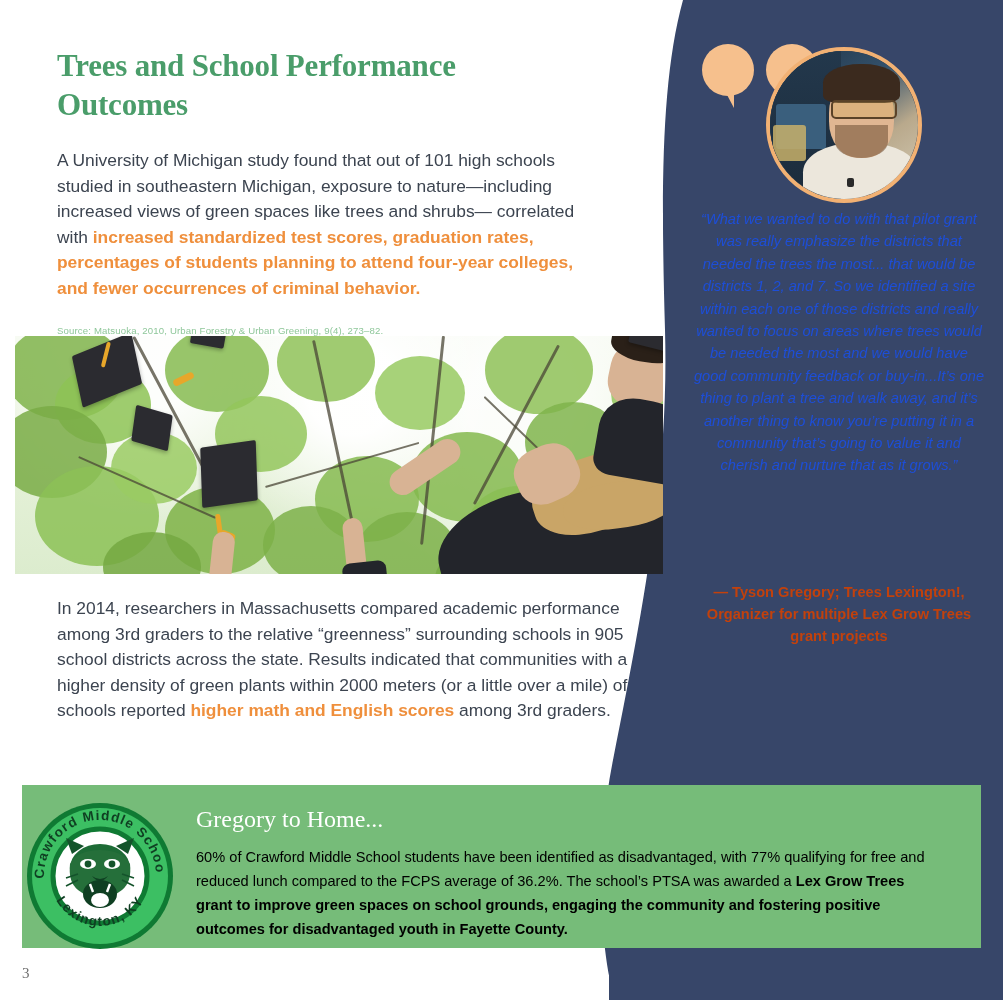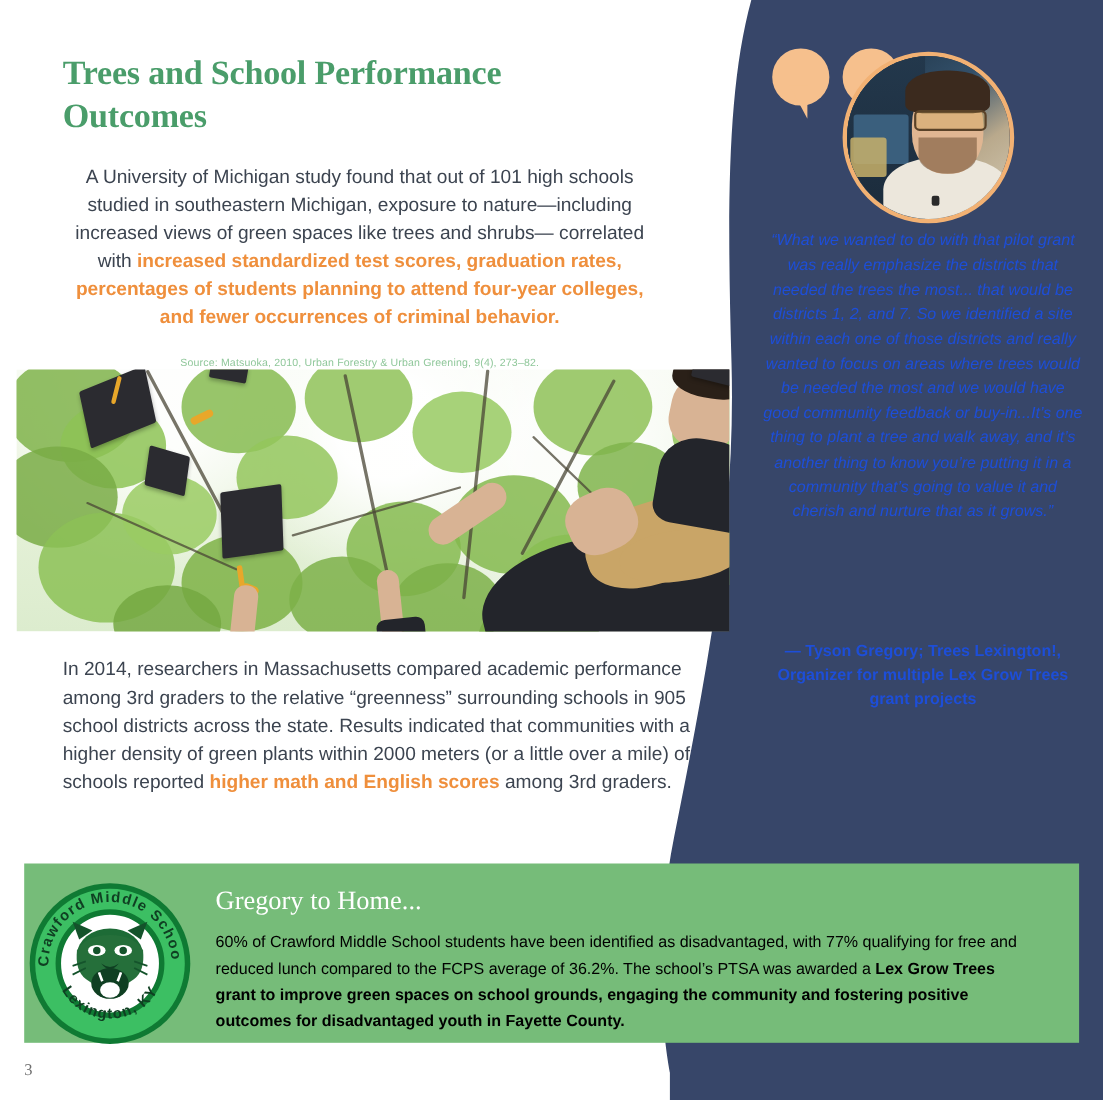--- a/index.html
+++ b/index.html
@@ -18,21 +18,21 @@
 
   
   .title{
     position:absolute;left:57px;top:46px;width:520px;
     color:#4a9d6a;font-size:31px;line-height:39px;font-weight:bold;
     letter-spacing:-0.2px;
     font-family:Liberation Serif, serif;
   }
   .para1{
     position:absolute;left:57px;top:148px;width:540px;
-    color:#3c4450;font-size:17.4px;line-height:25.6px;text-align:center;
+    color:#3c4450;font-size:17.4px;line-height:25.6px;
   }
   .hl{color:#ef8f3c;font-weight:bold;}
   .src{
     color:#8fc79a;font-size:9.6px;line-height:14px;font-weight:normal;
     display:block;margin-top:22px;letter-spacing:.15px;
   }
   .photo-clip{
     position:absolute;left:15px;top:336px;width:648px;height:238px;overflow:hidden;
     clip-path: polygon(0 0, 630 0, 648 238, 0 238);
   }
@@ -91,21 +91,21 @@
   .pbeard{position:absolute;left:44%;top:50%;width:36%;height:22%;background:#6d4f33;border-radius:0 0 50% 50%;opacity:.55;}
   .pmic{position:absolute;left:52%;top:86%;width:7px;height:9px;background:#2a2a2a;border-radius:2px;}
 
   .quote{
     position:absolute;left:692px;top:208px;width:294px;
     color:#1d4ed8;font-size:14.6px;line-height:22.4px;
     font-style:italic;text-align:center;
   }
   .attrib{
     position:absolute;left:700px;top:581px;width:278px;
-    color:#1d4ed8;font-size:14.6px;line-height:22px;font-weight:bold;text-align:center;
+    color:#c2410c;font-size:14.6px;line-height:22px;font-weight:bold;text-align:center;
   }
 
   
   .band{
     position:absolute;left:22px;top:785px;width:959px;height:163px;
     background:#76bc79;
   }
   .band-title{
     position:absolute;left:196px;top:804px;
     color:#ffffff;font-size:24px;line-height:30px;

